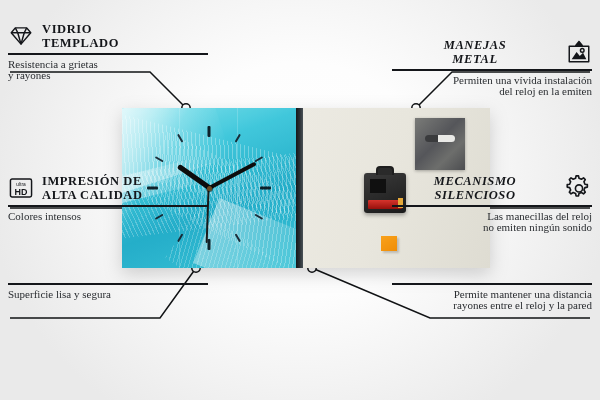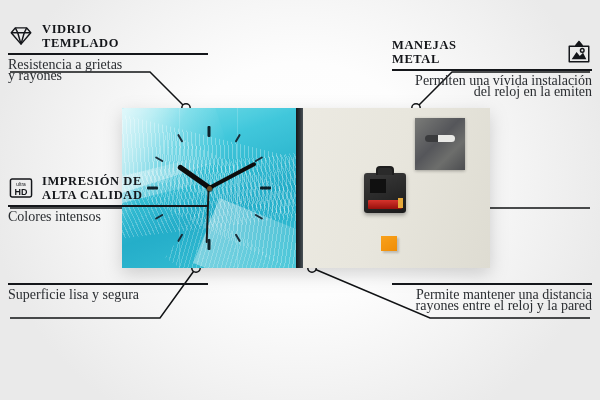--- a/index.html
+++ b/index.html
@@ -69,23 +69,23 @@
   
   .callout { position:absolute; width:200px; }
   .callout.left  { left:8px;  text-align:left; }
   .callout.right { left:392px; width:200px; text-align:right; }
   .chead { display:flex; align-items:center; gap:8px; }
   .callout.right .chead { flex-direction:row-reverse; }
   .ctitle { font-size:12.5px; line-height:14px; font-weight:700; letter-spacing:.6px;
     color:#14161a; text-transform:uppercase; flex:1; }
   .ctitle .l2 { display:block; }
   .callout.left  .ctitle { text-align:left; }
-  .callout.right .ctitle { text-align:left; }
+  .callout.right .ctitle { text-align:center;font-style:italic; }
   .rule { height:1.6px; background:#14161a; margin:3px 0 4px; }
-  .cdesc { font-size:14px; line-height:11px; color:#2a2d31; }
+  .cdesc { font-size:11px; line-height:11px; color:#2a2d31; }
   .ico { width:26px; height:26px; flex:0 0 26px; display:block; }
   .ico svg { width:26px; height:26px; display:block; }
   
   #wires { position:absolute; inset:0; pointer-events:none; }
 </style>
 </head>
 <body>
 
 <div id="stage">
 
@@ -223,20 +223,39 @@
         <span class="l2">METAL</span>
       </div>
     </div>
     <div class="rule"></div>
     <div class="cdesc">
       <div>Permiten una vívida instalación</div>
       <div>del reloj en la emiten</div>
     </div>
   </div>
 
+  <div class="callout right" style="top:174px">
+    <div class="chead">
+      <span class="ico">
+        <svg viewBox="0 0 32 32" fill="none" stroke="#14161a" stroke-width="2" stroke-linejoin="round">
+          <path d="M16 4 l3 1.2 2.6-1.6 2.1 2.1 -1.6 2.6 1.2 3 3 .6v3 l-3 .6 -1.2 3 1.6 2.6 -2.1 2.1 -2.6-1.6 -3 1.2 -.6 3h-3l-.6-3 -3-1.2 -2.6 1.6 -2.1-2.1 1.6-2.6 -1.2-3 -3-.6v-3l3-.6 1.2-3 -1.6-2.6 2.1-2.1 2.6 1.6 3-1.2 .6-3h3z" transform="translate(0,0)"></path>
+          <circle cx="16" cy="16.5" r="4.4"></circle>
+        </svg>
+      </span>
+      <div class="ctitle">
+        <span>MECANISMO</span>
+        <span class="l2">SILENCIOSO</span>
+      </div>
+    </div>
+    <div class="rule"></div>
+    <div class="cdesc">
+      <div>Las manecillas del reloj</div>
+      <div>no emiten ningún sonido</div>
+    </div>
+  </div>
 
   <div class="callout right" style="top:280px">
     <div class="rule"></div>
     <div class="cdesc">
       <div>Permite mantener una distancia</div>
       <div>rayones entre el reloj y la pared</div>
     </div>
   </div>
 
 </div>

